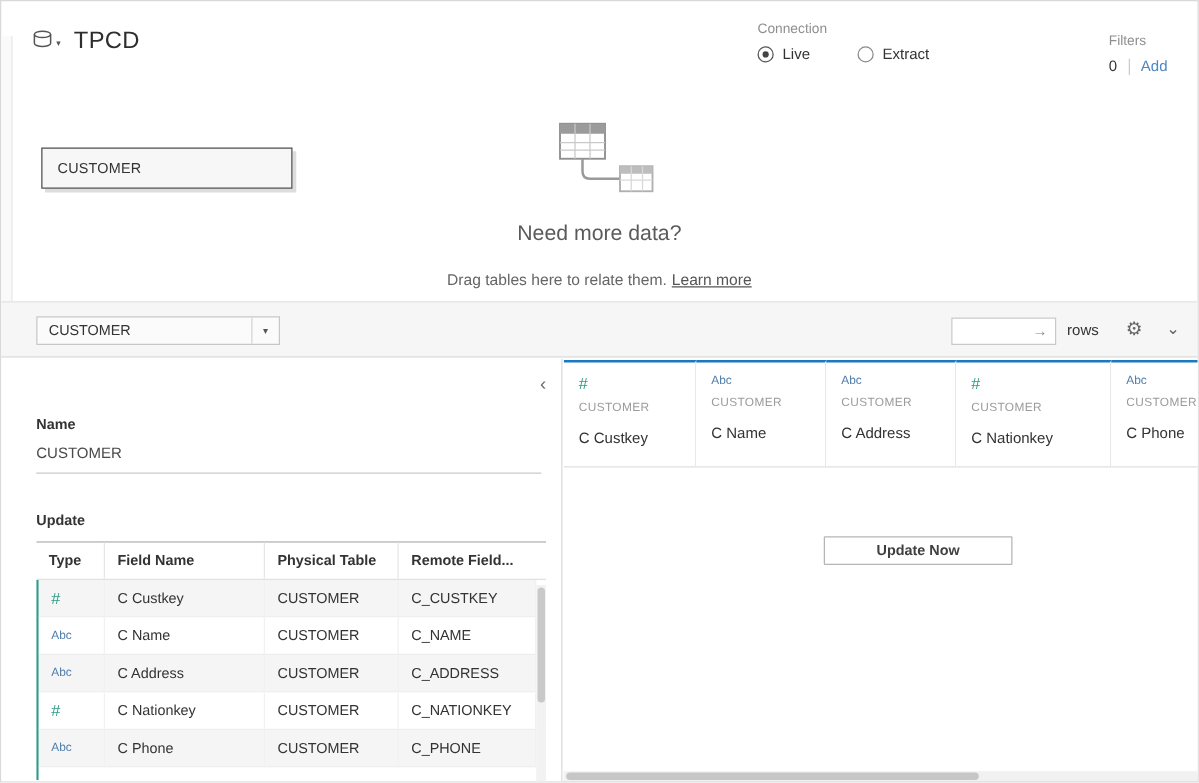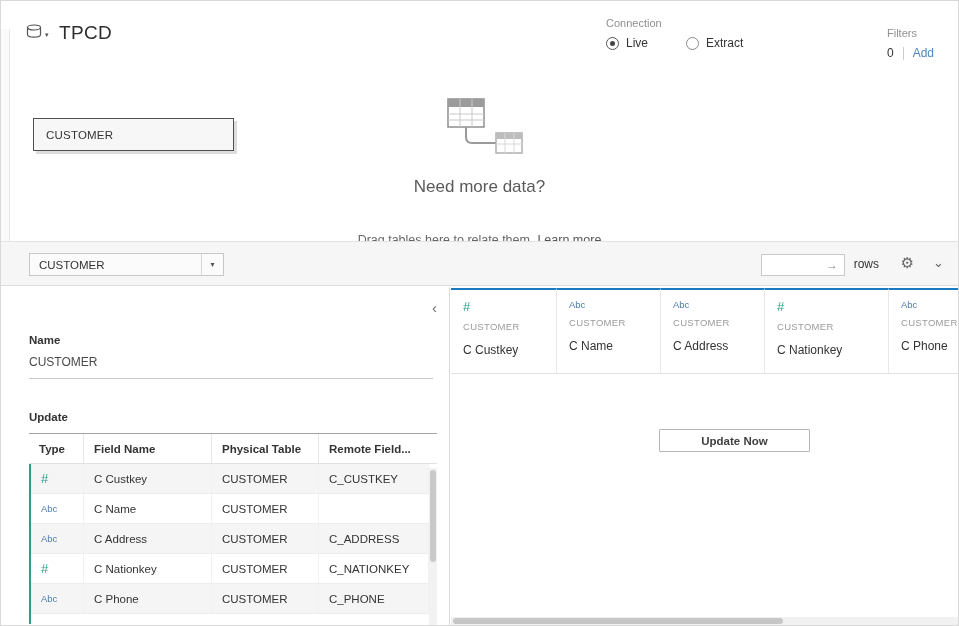--- a/index.html
+++ b/index.html
@@ -26,21 +26,21 @@
   .f-add { font-size:12px; color:#4f86c0; cursor:pointer; }
 
   .left-strip { position:absolute; left:0; top:28px; width:9px; height:213px; background:#fafafa; border-right:1px solid #e8e8e8; }
 
   
   .table-chip { position:absolute; left:32px; top:117px; width:201px; height:33px; background:#f7f7f7;
     border:1px solid #4f4f4f; box-shadow:3px 3px 0 rgba(100,100,100,.22); display:flex; align-items:center;
     padding-left:12px; font-size:11.5px; color:#333; letter-spacing:.2px; cursor:pointer; }
   .empty-graphic { position:absolute; left:437px; top:92px; }
   .empty-title { position:absolute; left:0; top:176px; width:100%; text-align:center; font-size:17px; color:#5a5a5a; }
-  .empty-sub { position:absolute; left:0; top:216px; width:100%; text-align:center; font-size:12.5px; color:#666;margin-top:16px; }
+  .empty-sub { position:absolute; left:0; top:216px; width:100%; text-align:center; font-size:12.5px; color:#666; }
   .learn-more { color:#555; text-decoration:underline; margin-left:4px; cursor:pointer; }
 
   
   .toolbar { position:absolute; left:0; top:240px; width:100%; height:45px; background:#f6f6f7;
     border-top:1px solid #e3e3e3; border-bottom:1px solid #dcdcdc; }
   .table-select { position:absolute; left:28px; top:11px; width:195px; height:23px; background:#fbfbfb;
     border:1px solid #c8c8c8; display:flex; align-items:center; font-size:11.5px; color:#333; padding-left:9px; cursor:pointer; }
   .sel-caret { margin-left:auto; width:22px; height:100%; border-left:1px solid #d6d6d6; display:flex;
     align-items:center; justify-content:center; font-size:8px; color:#555; }
   .rows-box { position:absolute; right:113px; top:12px; width:84px; height:22px; background:#fff;
@@ -189,20 +189,21 @@
           <div class="fc c2">C Custkey</div>
           <div class="fc c3">CUSTOMER</div>
           <div class="fc c4">C_CUSTKEY</div>
         </div>
         <div class="frow">
           <div class="fc c1">
               <span class="ticon str">Abc</span>
             </div>
           <div class="fc c2">C Name</div>
           <div class="fc c3">CUSTOMER</div>
+          <div class="fc c4">C_NAME</div>
         </div>
         <div class="frow odd">
           <div class="fc c1">
               <span class="ticon str">Abc</span>
             </div>
           <div class="fc c2">C Address</div>
           <div class="fc c3">CUSTOMER</div>
           <div class="fc c4">C_ADDRESS</div>
         </div>
         <div class="frow">

